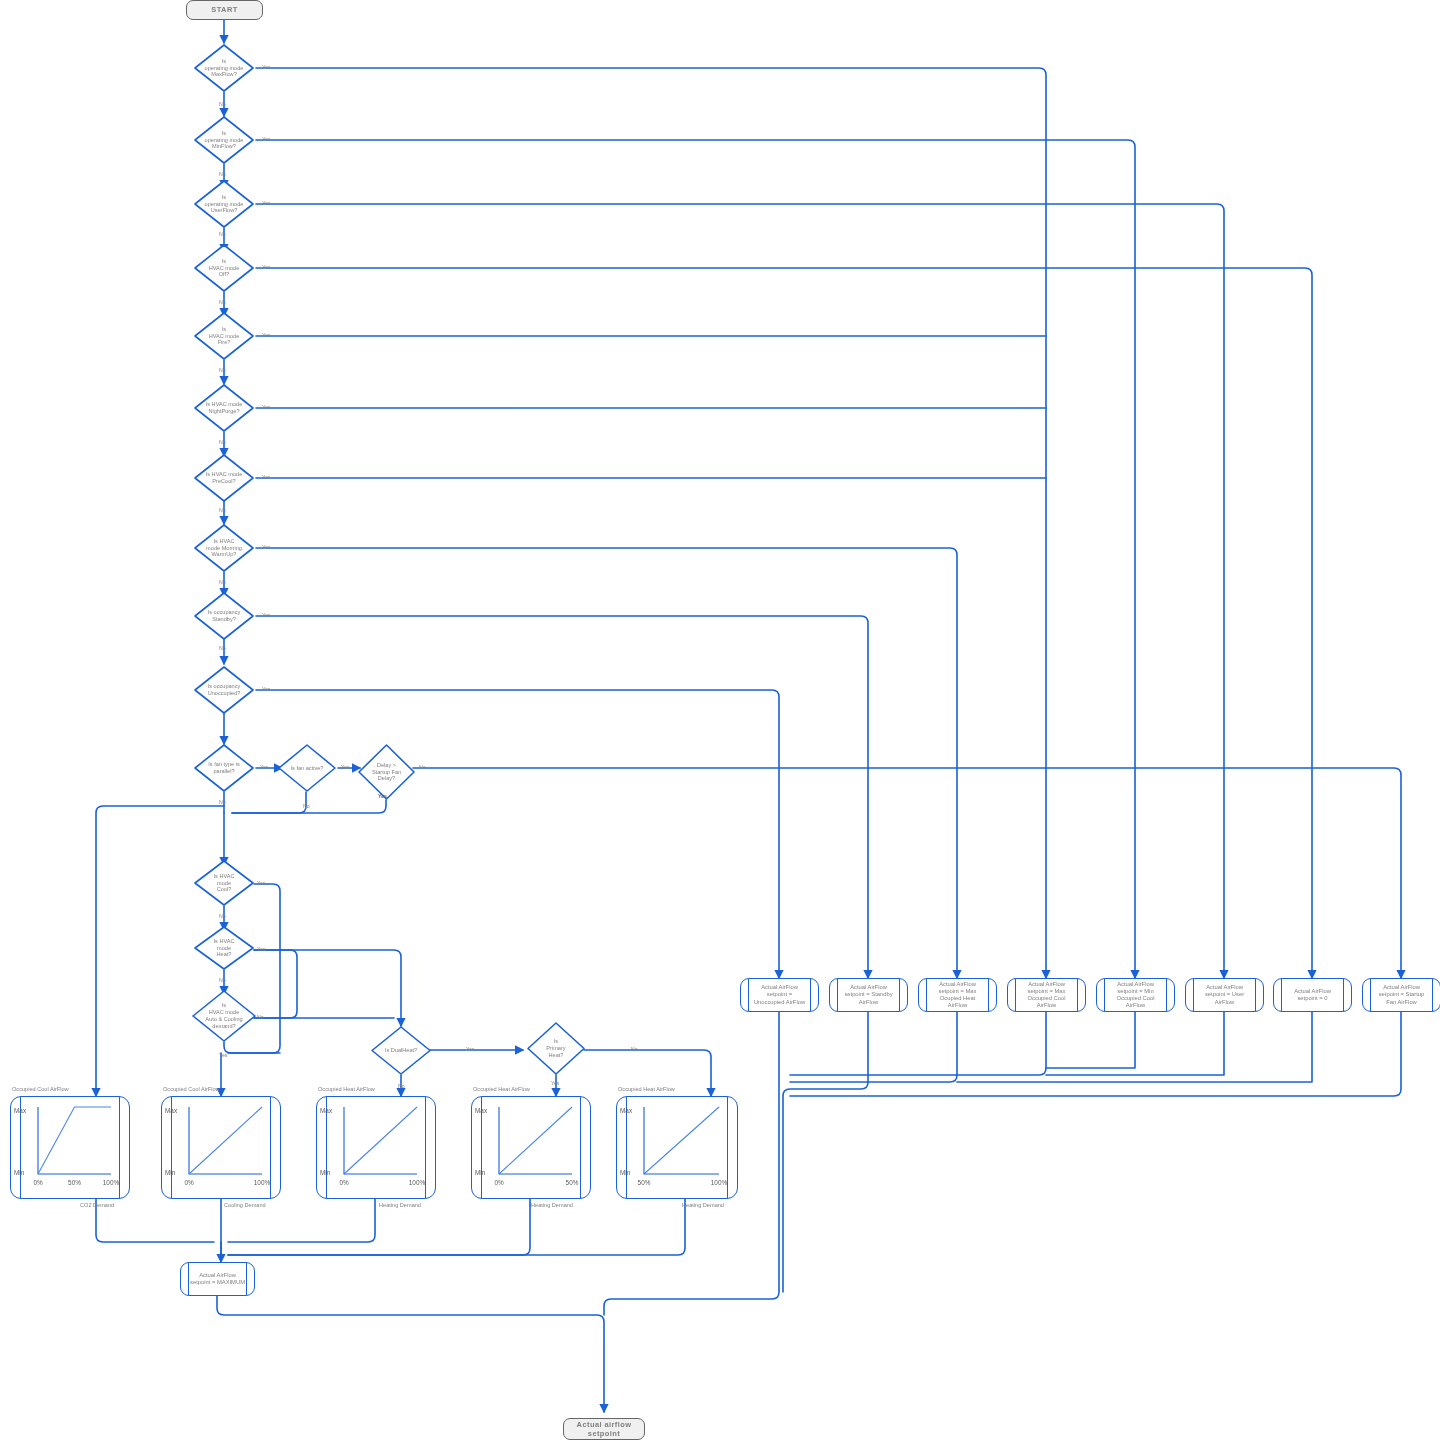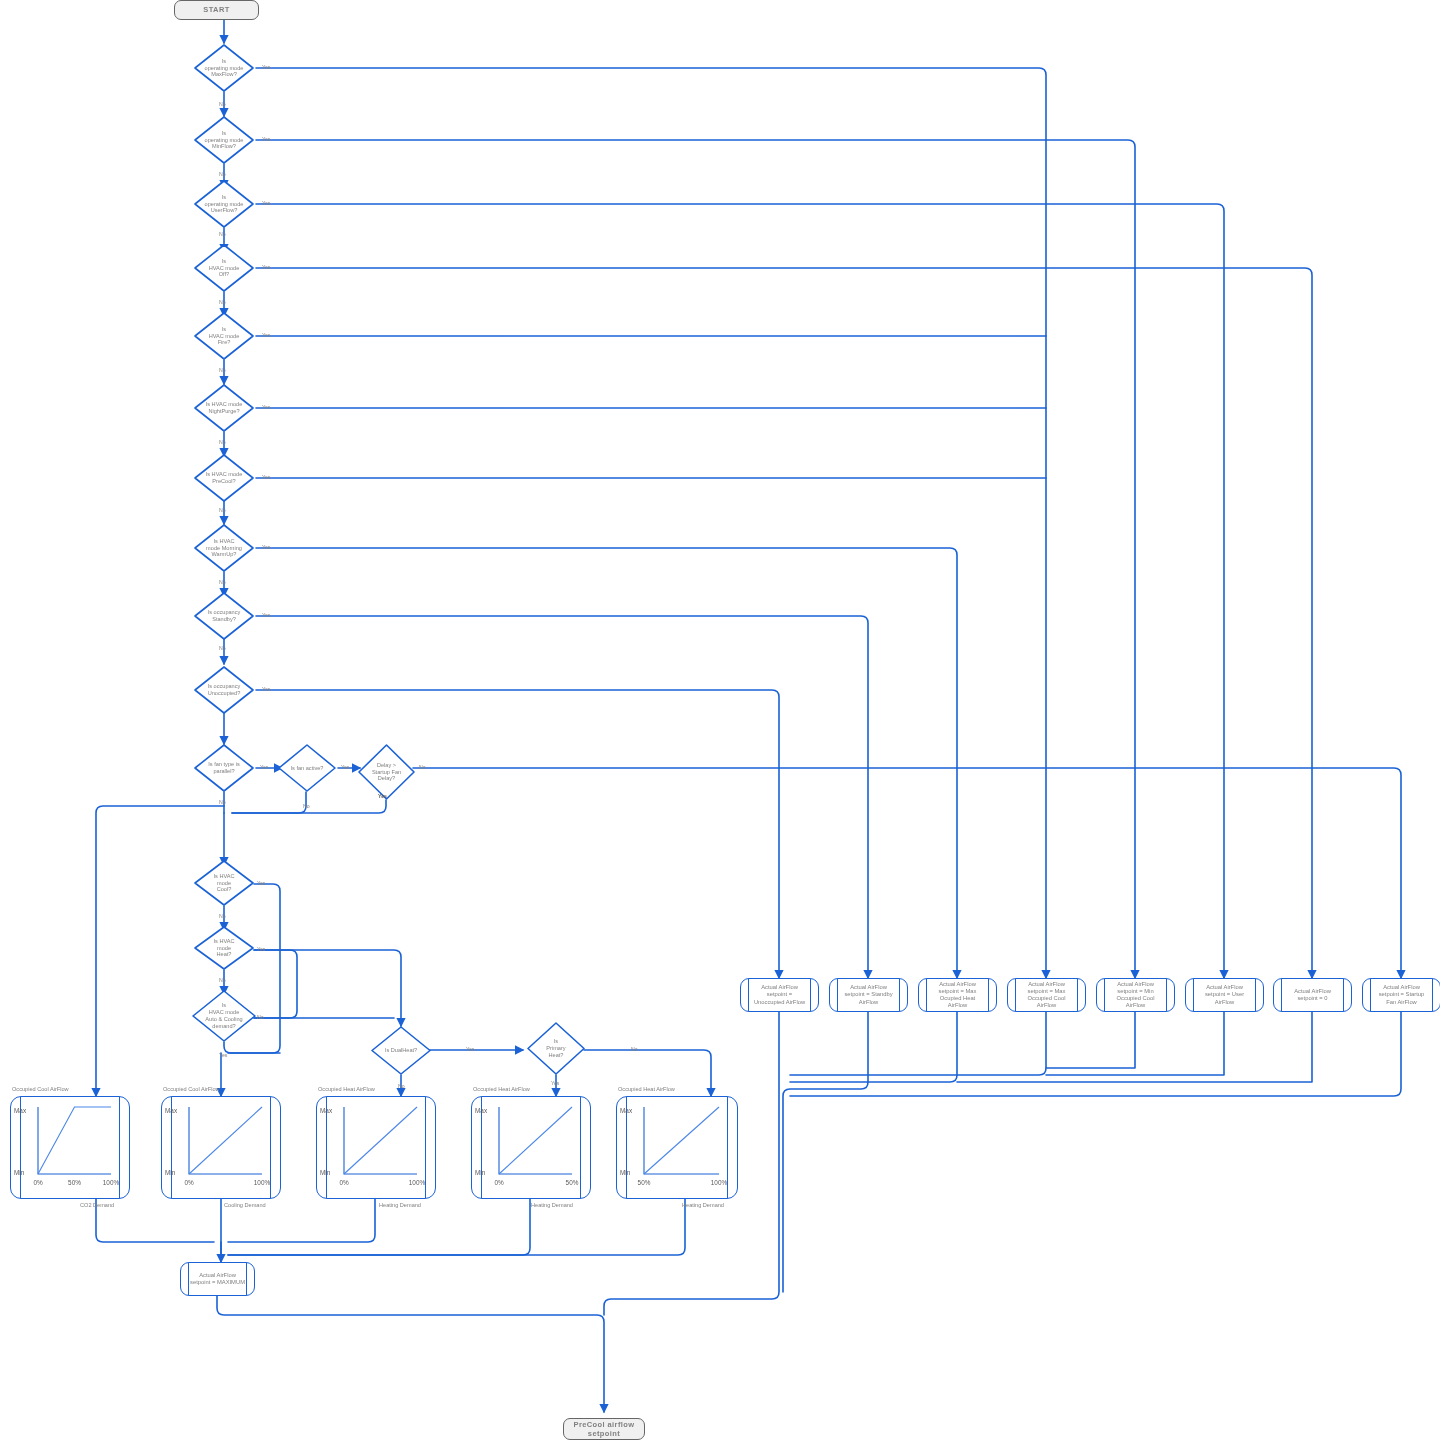--- a/index.html
+++ b/index.html
@@ -133,21 +133,21 @@
       <path d="M868,1012 L868,1082 Q868,1089 861,1089 L790,1089 Q783,1089 783,1096 L783,1292"></path>
       <path d="M957,1012 L957,1075 Q957,1082 950,1082 L790,1082"></path>
       <path d="M1046,1012 L1046,1068 Q1046,1075 1039,1075 L790,1075"></path>
       <path d="M1135,1012 L1135,1068 L1046,1068"></path>
       <path d="M1224,1012 L1224,1075 L1046,1075"></path>
       <path d="M1312,1012 L1312,1082 L957,1082"></path>
       <path d="M1401,1012 L1401,1089 Q1401,1096 1394,1096 L790,1096"></path>
     </g>
   </svg>
 
-  <div class="node terminal" style="left:174px;top:0px;width:85px;height:20px;">START</div>
+  <div class="node terminal" style="left:186px;top:0px;width:77px;height:20px;">START</div>
 
   <div id="diamond-host">
       <div class="node diamond" style="left: 194px; top: 44px; width: 60px; height: 48px;">
         <svg class="dshape" viewBox="0 0 60 48">
           <path d="M30,1 L59,24 L30,47 L1,24 Z" fill="#fff" stroke="#1a62d6" stroke-width="1.6" stroke-linejoin="round"></path>
         </svg>
         <div class="dlabel">Is<br>operating mode<br>MaxFlow?</div>
       </div>
       <div class="node diamond" style="left: 194px; top: 116px; width: 60px; height: 48px;">
         <svg class="dshape" viewBox="0 0 60 48">
@@ -323,21 +323,21 @@
           <path d="M27,77 L102,10" fill="none" stroke="#4a86e8" stroke-width="1.1"></path>
           <text x="3" y="16" font-size="6.4" fill="#595959" font-family="&quot;Liberation Sans&quot;, sans-serif">Max</text>
           <text x="3" y="78" font-size="6.4" fill="#595959" font-family="&quot;Liberation Sans&quot;, sans-serif">Min</text>
           <text x="27" y="88" font-size="6.4" fill="#595959" font-family="&quot;Liberation Sans&quot;, sans-serif" text-anchor="middle">50%</text>
           <text x="102" y="88" font-size="6.4" fill="#595959" font-family="&quot;Liberation Sans&quot;, sans-serif" text-anchor="middle">100%</text>
         </svg>
       </div>
       <div class="chart-xlabel" style="left: 682px; top: 1202px;">Heating Demand</div>
     </div>
 
-  <div class="node terminal" style="left:563px;top:1418px;width:82px;height:22px;">PreCool airflow setpoint</div>
+  <div class="node terminal" style="left:563px;top:1418px;width:82px;height:22px;">Actual airflow setpoint</div>
 
   <div id="edgelabel-host">
       <div class="edgelabel" style="left: 262px; top: 64px;">Yes</div>
       <div class="edgelabel" style="left: 219px; top: 101px;">No</div>
       <div class="edgelabel" style="left: 262px; top: 136px;">Yes</div>
       <div class="edgelabel" style="left: 219px; top: 171px;">No</div>
       <div class="edgelabel" style="left: 262px; top: 200px;">Yes</div>
       <div class="edgelabel" style="left: 219px; top: 231px;">No</div>
       <div class="edgelabel" style="left: 262px; top: 264px;">Yes</div>
       <div class="edgelabel" style="left: 219px; top: 299px;">No</div>

